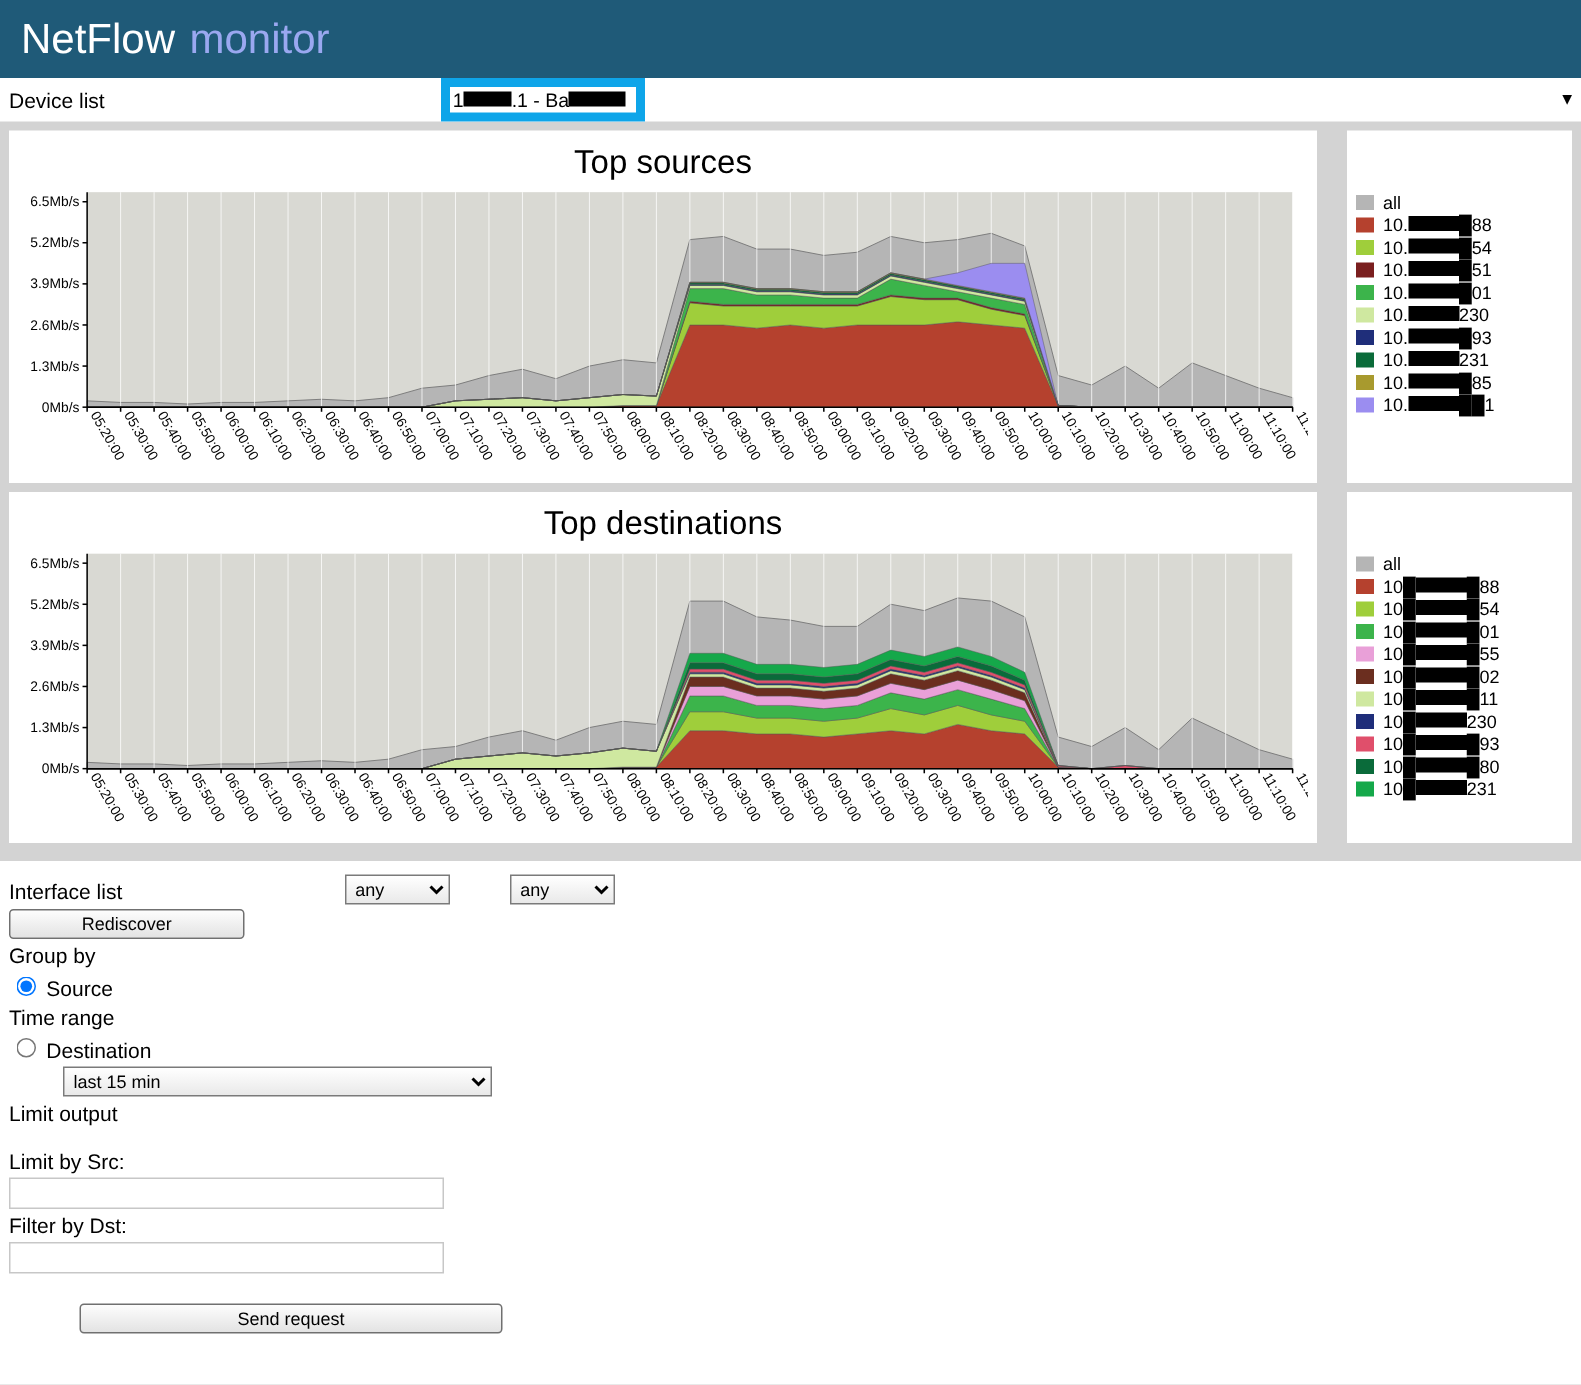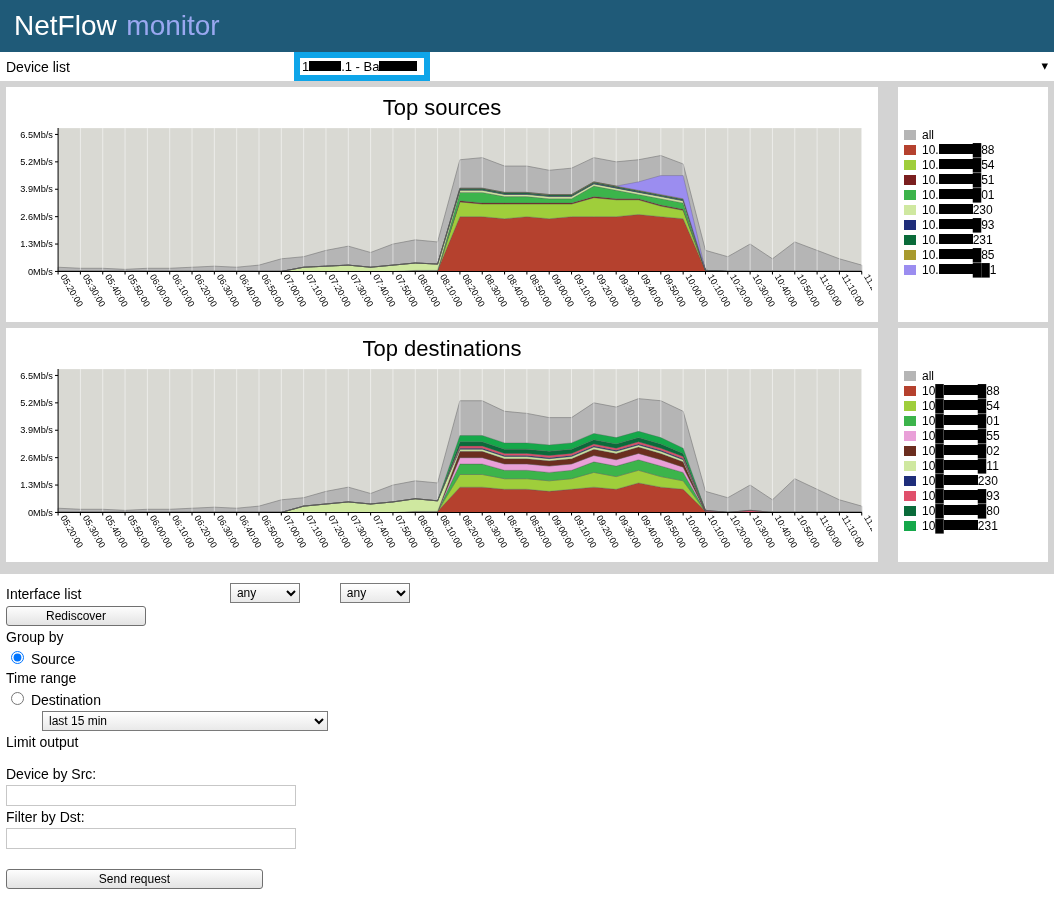--- a/index.html
+++ b/index.html
@@ -20,21 +20,21 @@
   .legend-card { background:#fff; width:150px; padding:40px 6px 6px; font-size:12px; }
   .legend-item { display:flex; align-items:center; gap:6px; margin:1px 0; white-space:nowrap; }
   .swatch { width:12px; height:10px; display:inline-block; }
   .redact { background:#000; display:inline-block; height:10px; }
   .chart-svg { width:100%; height:auto; display:block; }
   .controls { background:#fff; padding:6px; font-size:14px; }
   .ctl-row { margin:3px 0; }
   .ctl-label { display:inline-block; min-width:184px; vertical-align:middle; }
   select.winselect { border:1px solid #7a7a7a; background:linear-gradient(#fff,#e9e9e9); font-size:12px; padding:1px 2px;margin-left:36px; }
   button.winbtn { border:1px solid #707070; background:linear-gradient(#fdfdfd,#e3e3e3); border-radius:3px; font-size:12px; padding:2px 8px; }
-  .widebtn { width:257px; }
+  .widebtn { width:282px;margin-left:47px; }
   input.txt { border:1px solid #c7c7c7; width:290px; font-size:13px; padding:2px; background:#fff; }
   .axis-text { font-size:9px; fill:#000; font-family: Arial; }
 </style>
 </head>
 <body>
 
 <div class="page">
 
   <div class="header">
     <span class="title-main">NetFlow</span>
@@ -434,21 +434,21 @@
     <div class="ctl-row">
       <span class="ctl-label">Interface list</span>
       <select class="winselect" style="width:70px">
         <option>any</option>
       </select>
       <select class="winselect" style="width:70px">
         <option>any</option>
       </select>
     </div>
     <div class="ctl-row">
-      <button class="winbtn" style="width:140px">Rediscover</button>
+      <button class="winbtn" style="width:157px">Rediscover</button>
     </div>
 
     <div class="ctl-row">Group by</div>
     <div class="ctl-row">
       <label>
         <input type="radio" name="gb" checked="" style="">
         <span>Source</span>
       </label>
     </div>
     <div class="ctl-row">Time range</div>
@@ -461,21 +461,21 @@
     </div>
     <div class="ctl-row">
       <select class="winselect" style="width:286px">
         <option>last 15 min</option>
       </select>
     </div>
 
     <div class="ctl-row">Limit output</div>
 
     <div style="height:10px"></div>
-    <div class="ctl-row">Device by Src:</div>
+    <div class="ctl-row">Limit by Src:</div>
     <div class="ctl-row"><input class="txt" type="text" value="" style=""></div>
     <div class="ctl-row">Filter by Dst:</div>
     <div class="ctl-row"><input class="txt" type="text" value="" style=""></div>
 
     <div style="height:14px"></div>
     <div class="ctl-row">
       <button class="winbtn widebtn">Send request</button>
     </div>
   </div>
 

